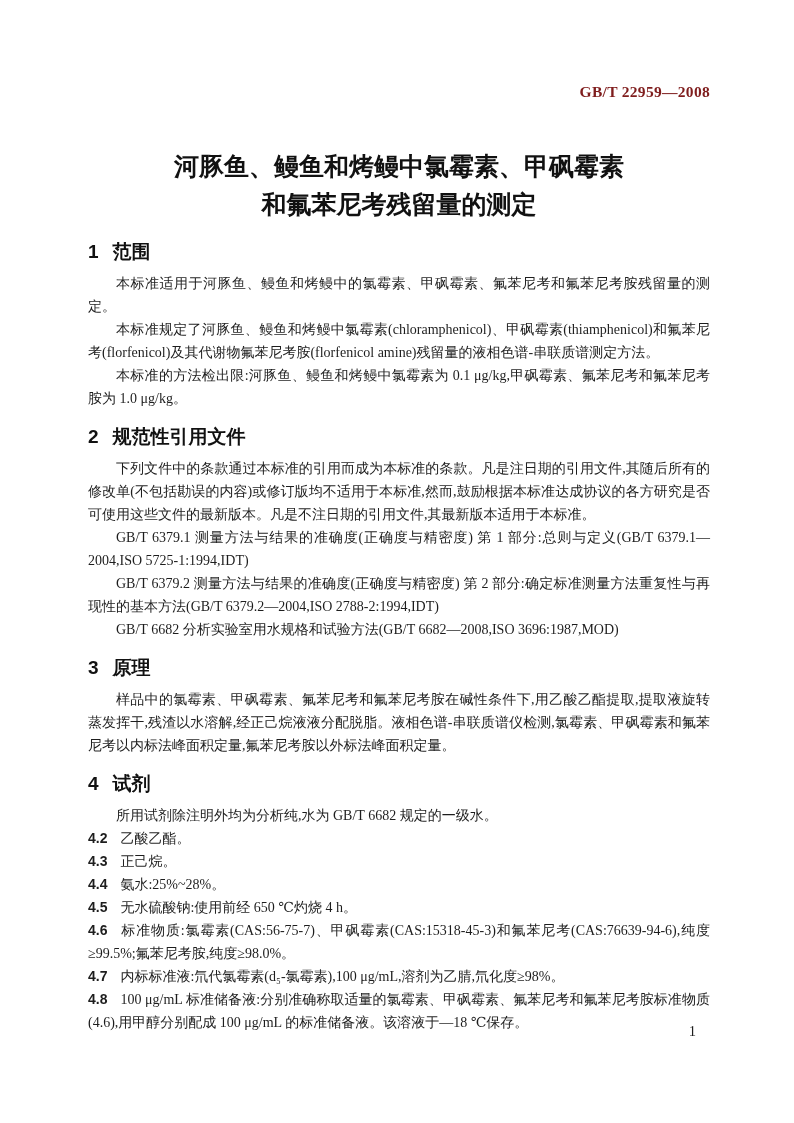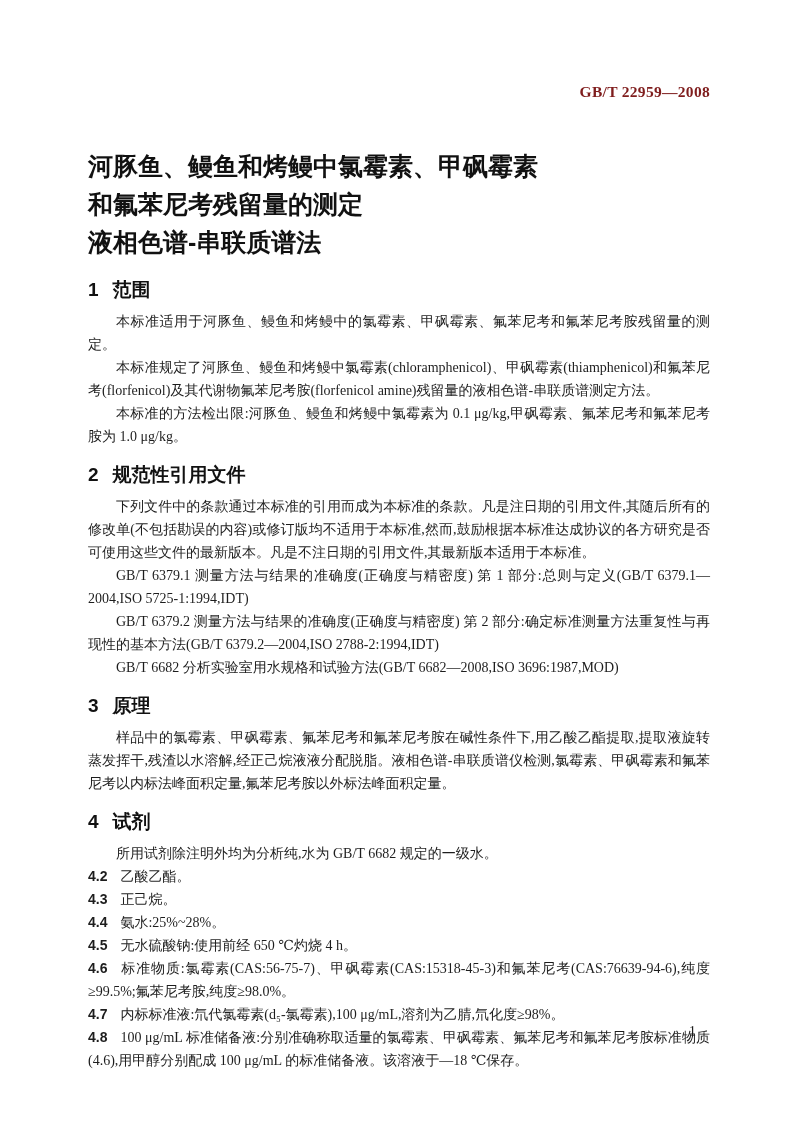--- a/index.html
+++ b/index.html
@@ -22,20 +22,21 @@
   .doc-number {
     text-align: right;
     font-weight: bold;
     font-size: 15.5px;
     letter-spacing: 0.3px;
     color: #7f1d1d;
   }
 
   .doc-title {
     margin-top: 44px;
+    text-align: center;
     font-family: "Liberation Sans", "DejaVu Sans", sans-serif;
     font-weight: bold;
     font-size: 25px;
     line-height: 38px;
     color: #111;
   }
   .doc-title span { display: block; }
 
   .sec-h {
     font-family: "Liberation Sans", "DejaVu Sans", sans-serif;
@@ -75,21 +76,20 @@
 </head>
 <body>
 
 <div class="page">
 
   <div class="doc-number">GB/T 22959—2008</div>
 
   <h1 class="doc-title">
     <span>河豚鱼、鳗鱼和烤鳗中氯霉素、甲砜霉素</span>
     <span>和氟苯尼考残留量的测定</span>
-    <span>液相色谱-串联质谱法</span>
   </h1>
 
   <section>
     <h2 class="sec-h">
       <span class="sec-num">1</span><span class="sec-title">范围</span>
     </h2>
     <p class="para">本标准适用于河豚鱼、鳗鱼和烤鳗中的氯霉素、甲砜霉素、氟苯尼考和氟苯尼考胺残留量的测定。</p>
     <p class="para">本标准规定了河豚鱼、鳗鱼和烤鳗中氯霉素(chloramphenicol)、甲砜霉素(thiamphenicol)和氟苯尼考(florfenicol)及其代谢物氟苯尼考胺(florfenicol amine)残留量的液相色谱-串联质谱测定方法。</p>
     <p class="para">本标准的方法检出限:河豚鱼、鳗鱼和烤鳗中氯霉素为 0.1 μg/kg,甲砜霉素、氟苯尼考和氟苯尼考胺为 1.0 μg/kg。</p>
   </section>

